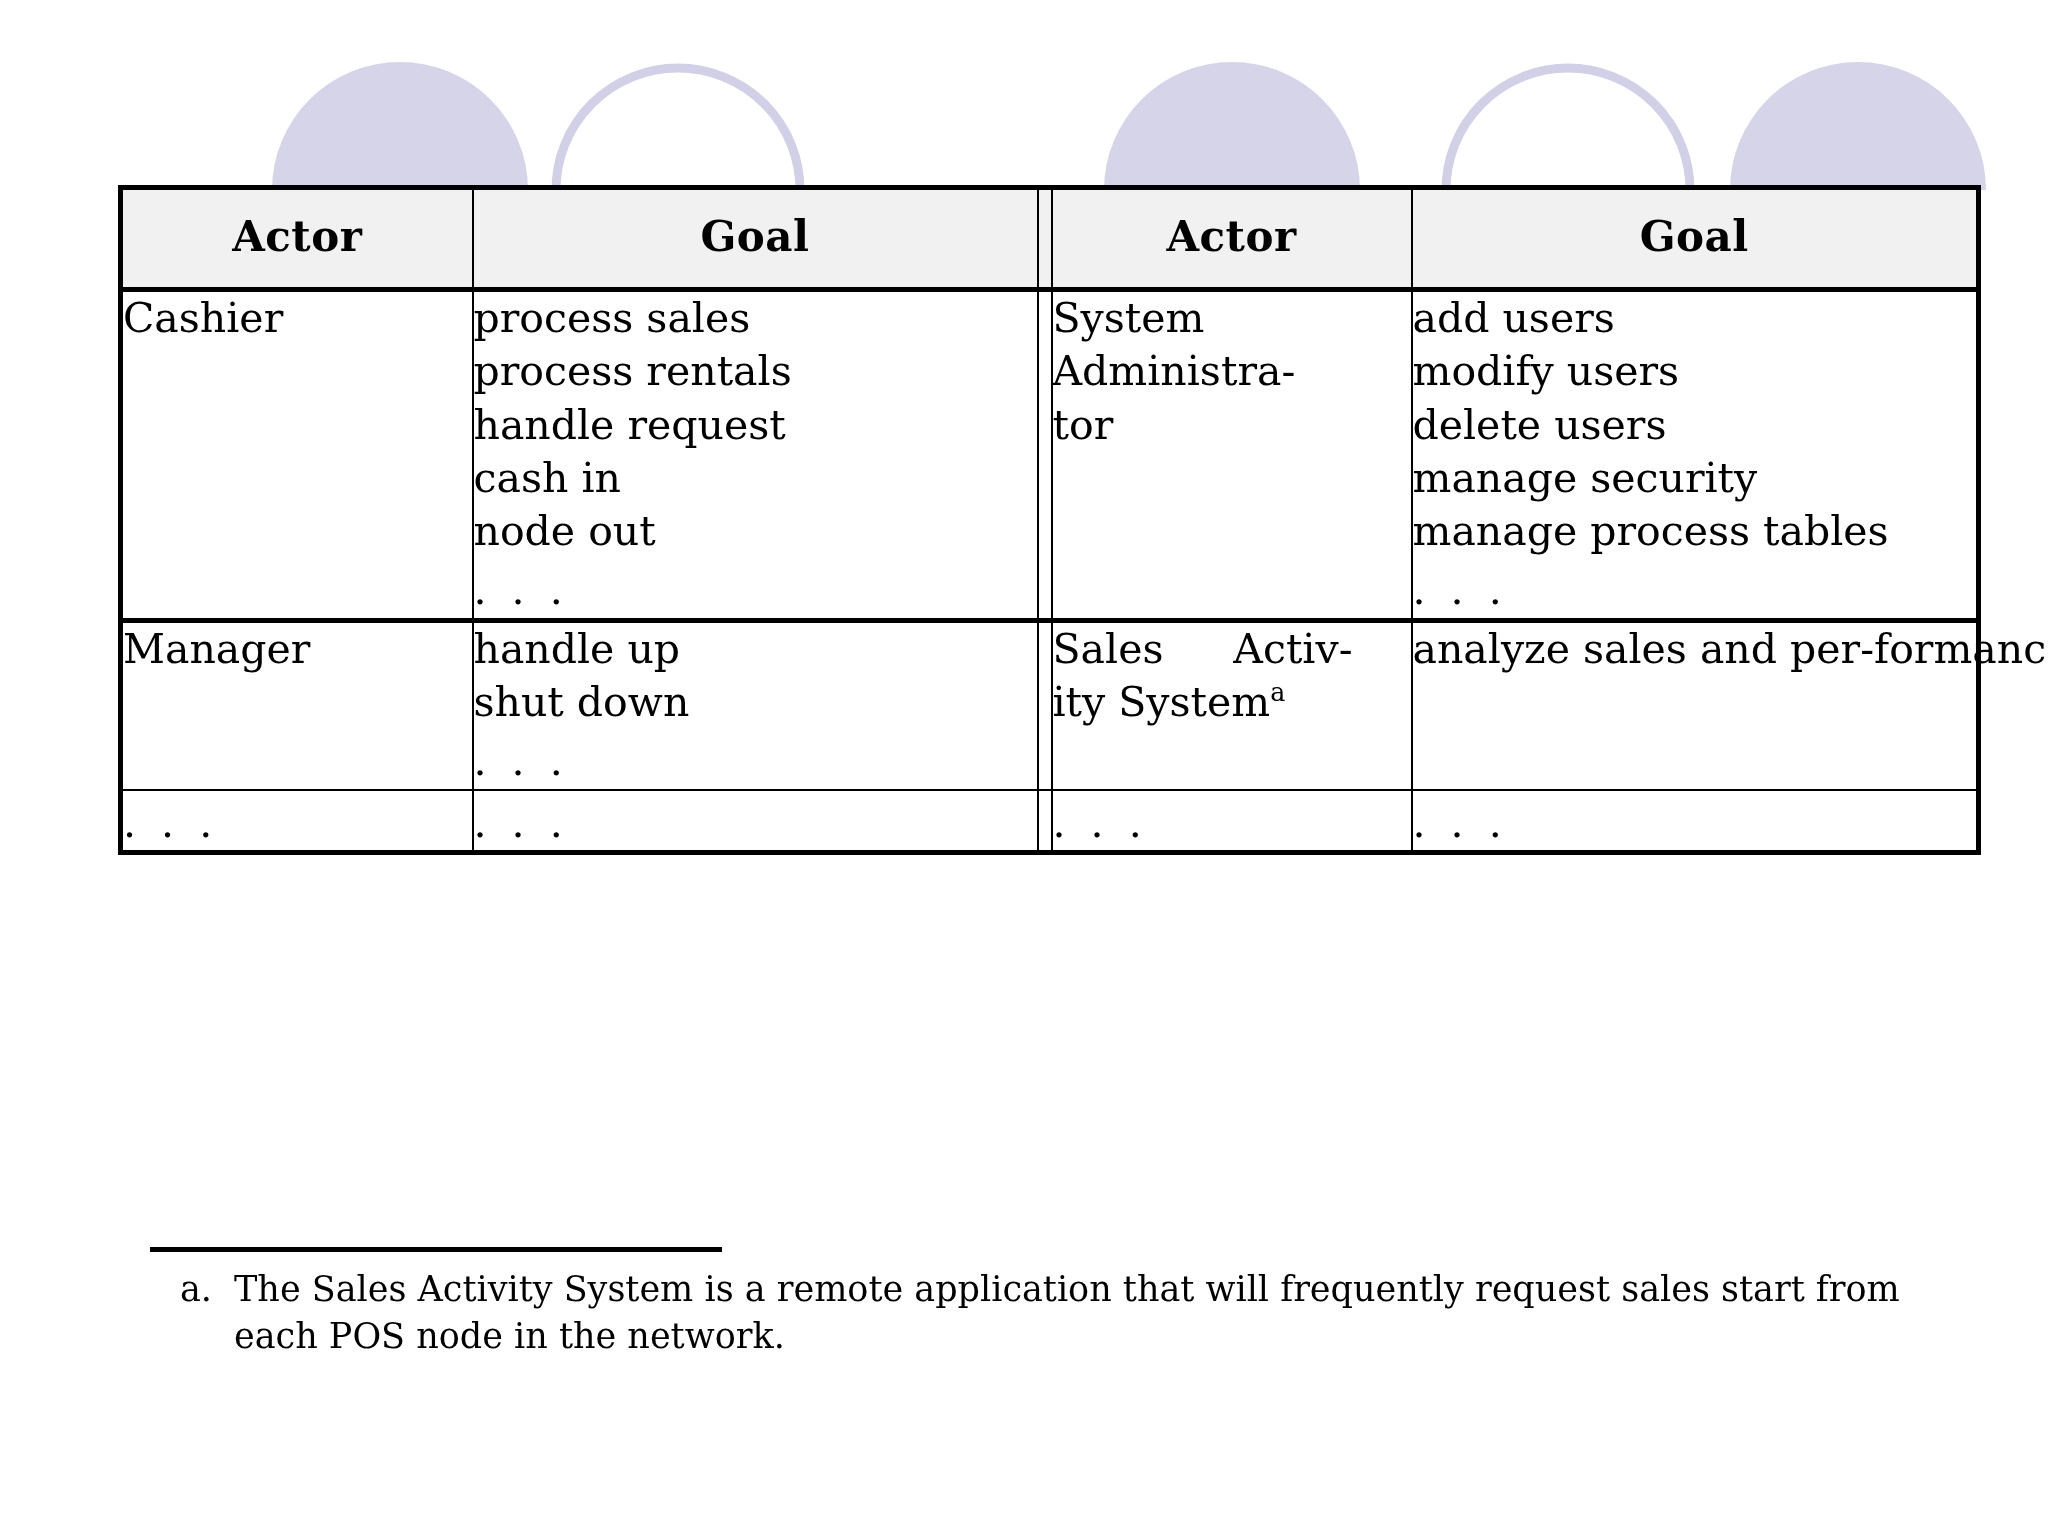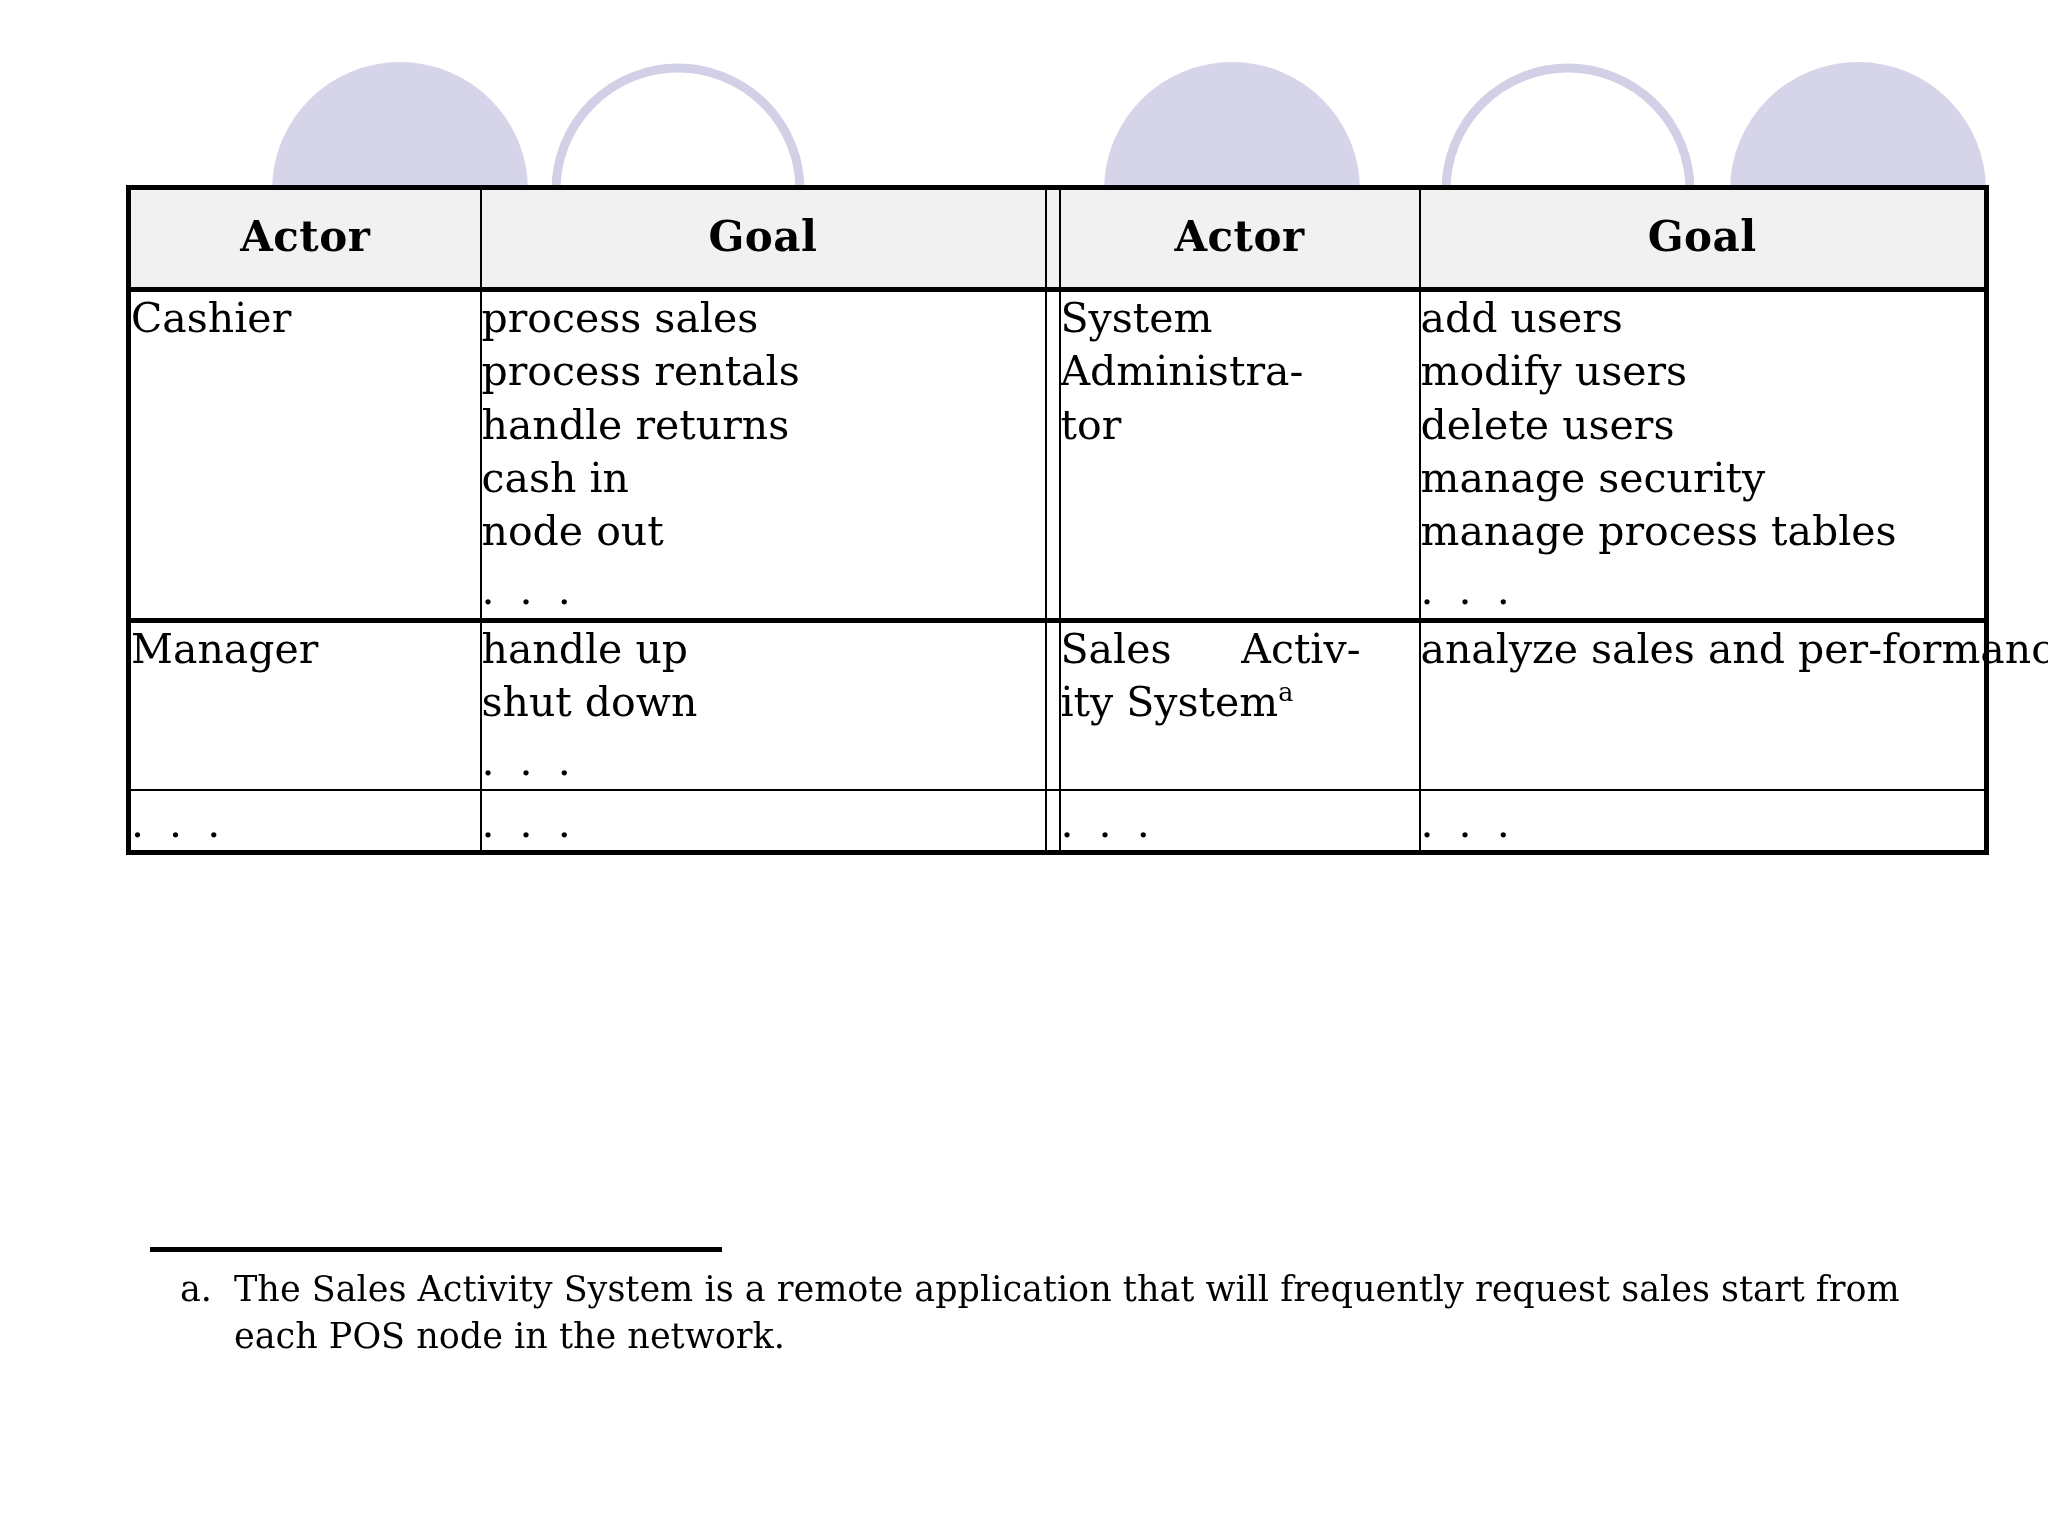--- a/index.html
+++ b/index.html
@@ -21,21 +21,21 @@
     left: 0;
     top: 0;
     width: 2048px;
     height: 190px;
     pointer-events: none;
   }
 
   
   #table-wrap {
     position: absolute;
-    left: 126px;
+    left: 118px;
     top: 185px;
     width: 1858px;
   }
 
   table.actor-goal {
     border-collapse: collapse;
     table-layout: fixed;
     width: 1858px;
     border: 5px solid #000000;
     background: #ffffff;
@@ -178,21 +178,21 @@
 
     <tbody>
 
       <tr>
         <td class="pad-bottom-1">Cashier</td>
 
         <td class="pad-bottom-1">
           <div class="cell-lines">
             <div>process sales</div>
             <div>process rentals</div>
-            <div>handle returns</div>
+            <div>handle request</div>
             <div>cash in</div>
             <div>node out</div>
             <div class="dots">. . .</div>
           </div>
         </td>
 
         <td class="gap-cell"></td>
 
         <td class="pad-bottom-1">
           <div class="cell-lines">

